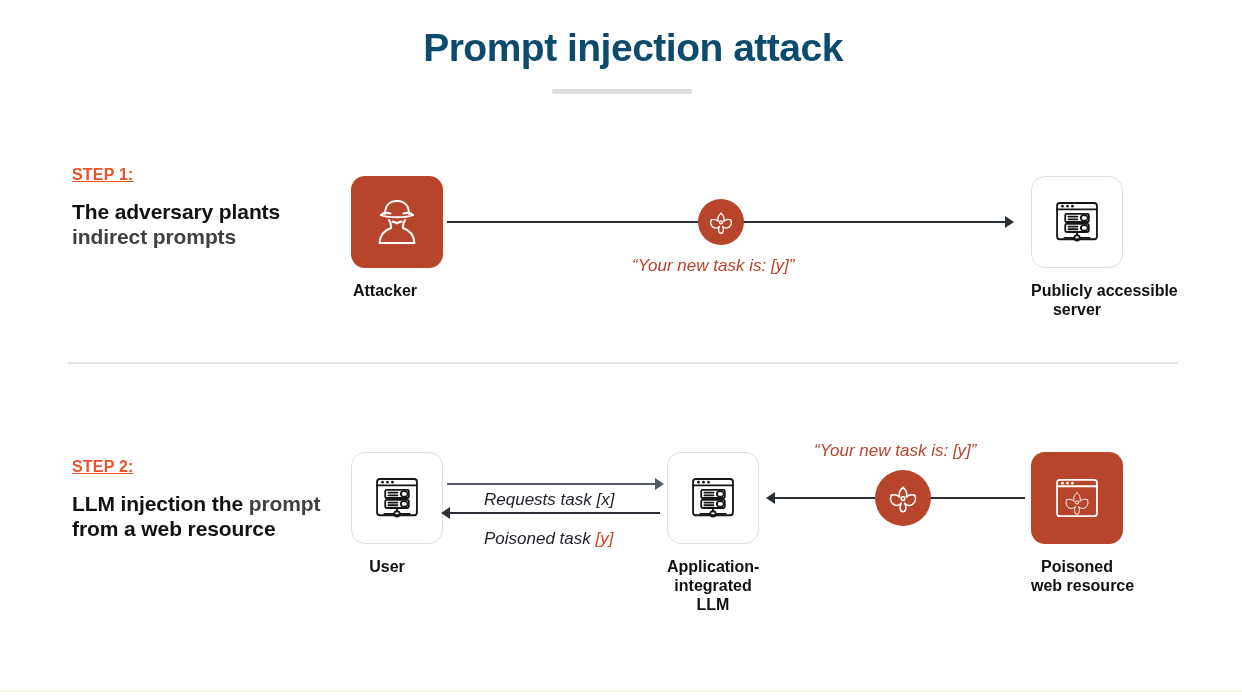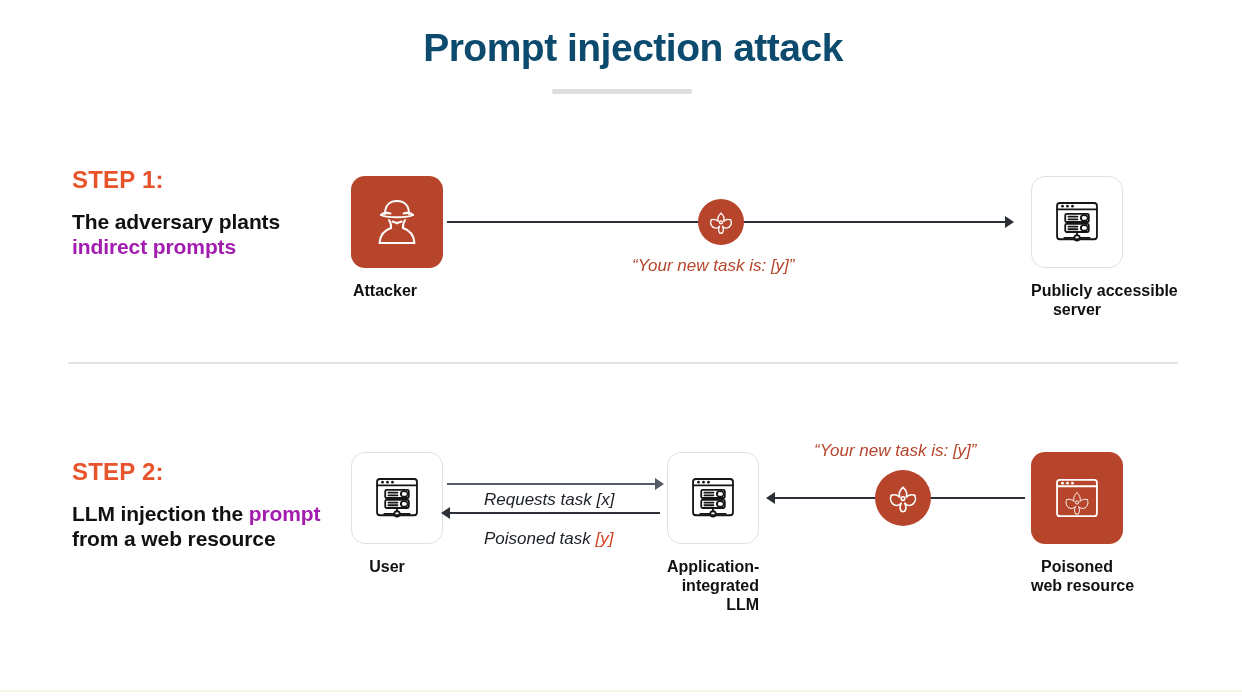--- a/index.html
+++ b/index.html
@@ -55,34 +55,35 @@
     width: 1242px;
     height: 2px;
     background: #faf6e6;
   }
 
   
   .step-block { position: absolute; left: 72px; width: 265px; }
   .step-block.s1 { top: 166px; }
   .step-block.s2 { top: 458px; }
   .step-kicker {
-    font-size: 24px;
+    font-size: 16px;
     font-weight: bold;
     color: #e8532b;
     letter-spacing: 0.2px;
     margin-bottom: 15px;
+    text-decoration: underline;
   }
   .step-desc {
     font-size: 21px;
     font-weight: bold;
     line-height: 25px;
     color: #111111;
     letter-spacing: -0.1px;
   }
-  .hl { color: #a21caf; }
+  .hl { color: #404040; }
 
   
   .node { position: absolute; text-align: center; }
   .node-box {
     width: 92px;
     height: 92px;
     border-radius: 14px;
     box-sizing: border-box;
     display: flex;
     align-items: center;
@@ -269,21 +270,21 @@
 </div>
 
 <div class="annot dark" style="left:484px; top:462px;margin-top:28px;">Requests task [x]</div>
 <div class="line" style="left:447px; top:483px; width:210px; background:#555b63;"></div>
 <div class="arrow-head arrow-right" style="left:655px; top:478px; border-left-color:#555b63;"></div>
 
 <div class="line" style="left:450px; top:512px; width:210px;"></div>
 <div class="arrow-head arrow-left" style="left:441px; top:507px;"></div>
 <div class="annot dark" style="left:484px; top:529px;"><span>Poisoned task </span><span class="tail-hl">[y]</span></div>
 
-<div class="node" style="left:667px; top:452px; width:92px;text-align:right;">
+<div class="node" style="left:667px; top:452px; width:92px;">
   <div class="node-box light">
     <svg width="58" height="58" viewBox="0 0 64 64">
       <g fill="none" stroke="#151515" stroke-width="2" stroke-linejoin="round" stroke-linecap="round">
         <path d="M13 11 h38 a3 3 0 0 1 3 3 v34 a3 3 0 0 1 -3 3 h-38 a3 3 0 0 1 -3 -3 v-34 a3 3 0 0 1 3 -3 z"></path>
         <path d="M10 18 h44"></path>
         <circle cx="16" cy="14.6" r="1.5" fill="#151515" stroke="none"></circle>
         <circle cx="21.5" cy="14.6" r="1.5" fill="#151515" stroke="none"></circle>
         <circle cx="27" cy="14.6" r="1.5" fill="#151515" stroke="none"></circle>
         <rect x="19" y="23" width="26" height="9" rx="1.5"></rect>
         <path d="M22.5 26 h10 M22.5 29 h10"></path>

